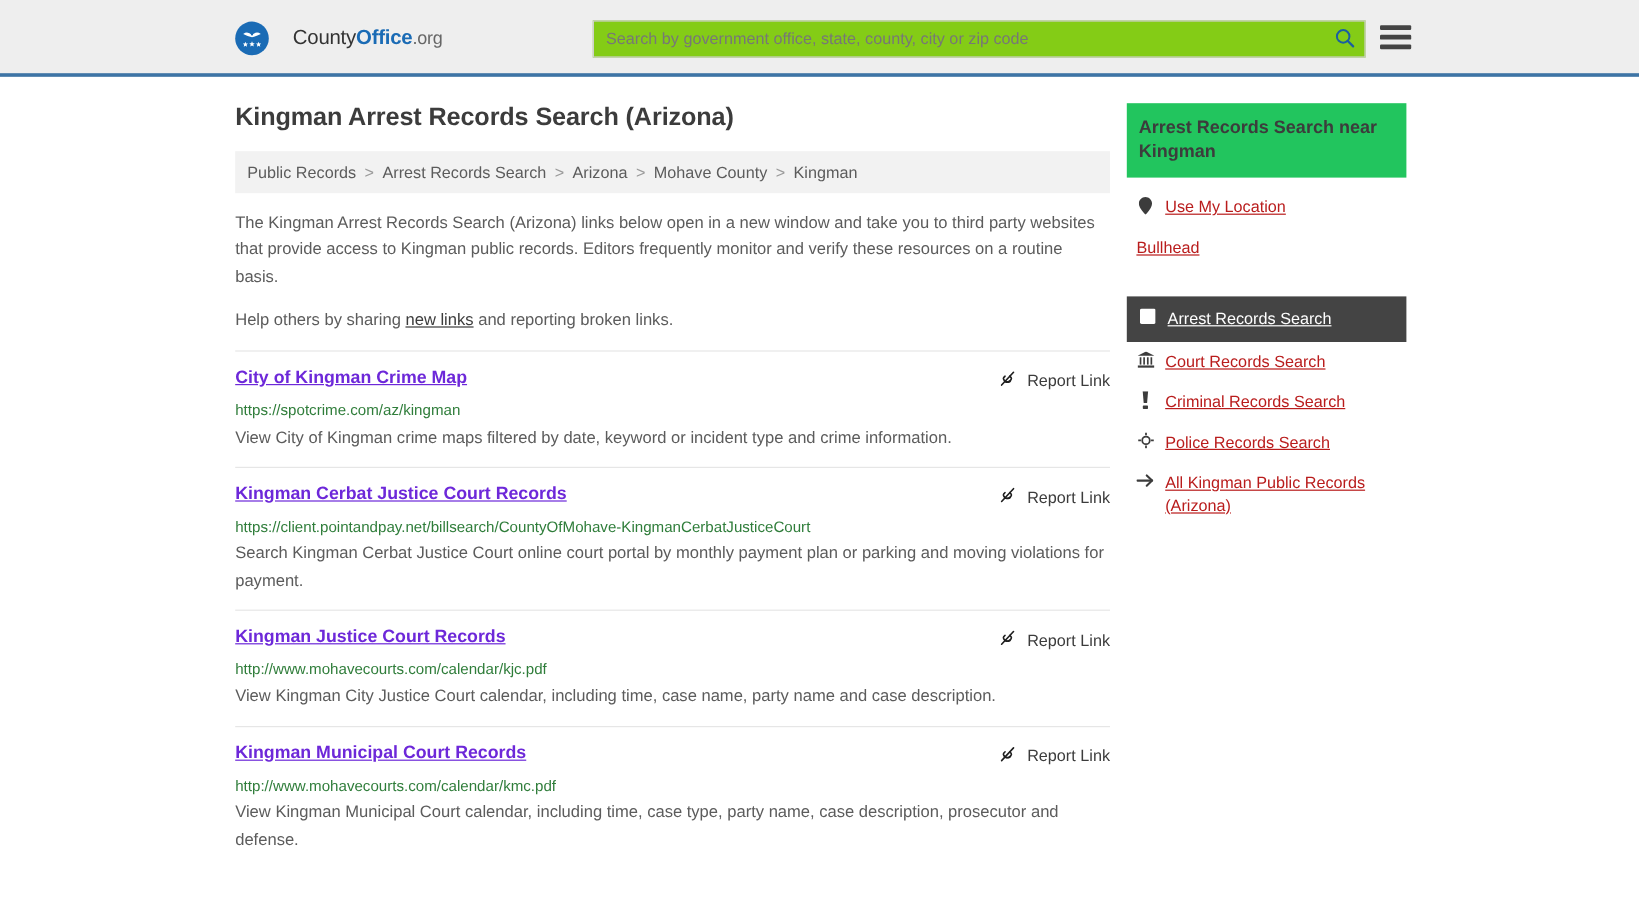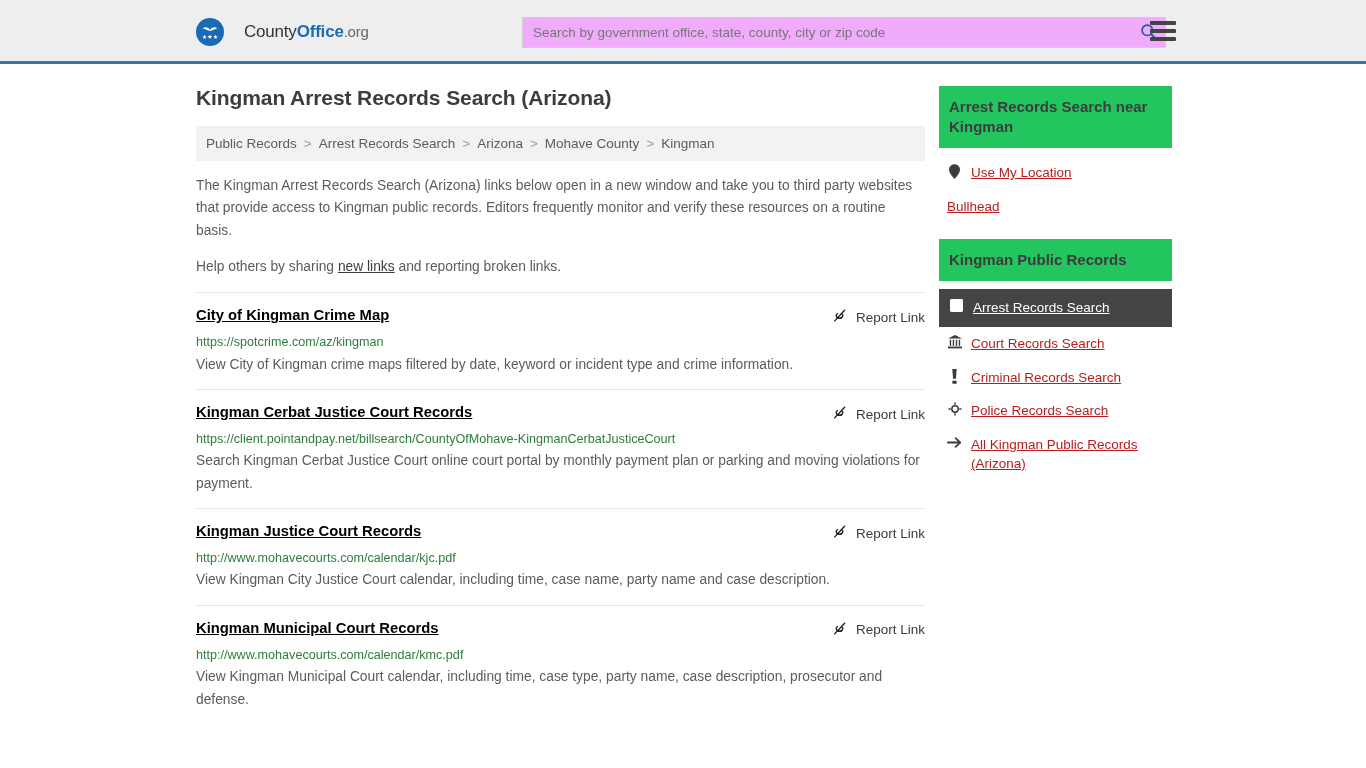--- a/index.html
+++ b/index.html
@@ -46,25 +46,24 @@
   .logo-text .b { color: #1a6bb5; font-weight: bold; }
   .logo-text .c { color: #333333; }
   .logo-text .o { color: #666666; font-size: 15px; }
 
   .search-wrap {
     position: absolute;
     left: 494px;
     top: 17px;
     width: 644px;
     height: 31px;
-    background: #f0abfc;
+    background: #84cc16;
     border: 1px solid #cfcfcf;
     display: flex;
     align-items: center;
-    margin-left: 28px;
   }
   .search-input {
     flex: 1;
     border: 0;
     outline: 0;
     padding: 0 10px;
     font-size: 13.5px;
     color: #444444;
     font-family: "Liberation Sans", sans-serif;
     background: transparent;
@@ -154,21 +153,21 @@
   }
   .result:first-of-type { border-top: 1px solid #e6e6e6; }
   .result-head {
     display: flex;
     align-items: flex-start;
     justify-content: space-between;
   }
   .result-title {
     font-size: 14.8px;
     font-weight: bold;
-    color: #000000;
+    color: #6d28d9;
     text-decoration: underline;
     cursor: pointer;
     line-height: 1.2;
   }
   .report-link {
     display: flex;
     align-items: center;
     gap: 8px;
     color: #3c3c3c;
     font-size: 13.5px;
@@ -387,21 +386,20 @@
           </div>
 
           <div class="side-link-row plain">
             <span class="lbl">Bullhead</span>
           </div>
 
         </div>
       </div>
 
       <div class="side-box">
-        <div class="side-head">Kingman Public Records</div>
         <div class="side-links">
 
           <div class="side-link-row active">
             <span class="side-icon">
               <svg width="13" height="13" viewBox="0 0 14 14">
                   <rect x="0" y="0" width="14" height="14" rx="1.5" fill="#ffffff"></rect>
                 </svg>
             </span>
             <span class="lbl">Arrest Records Search</span>
           </div>

